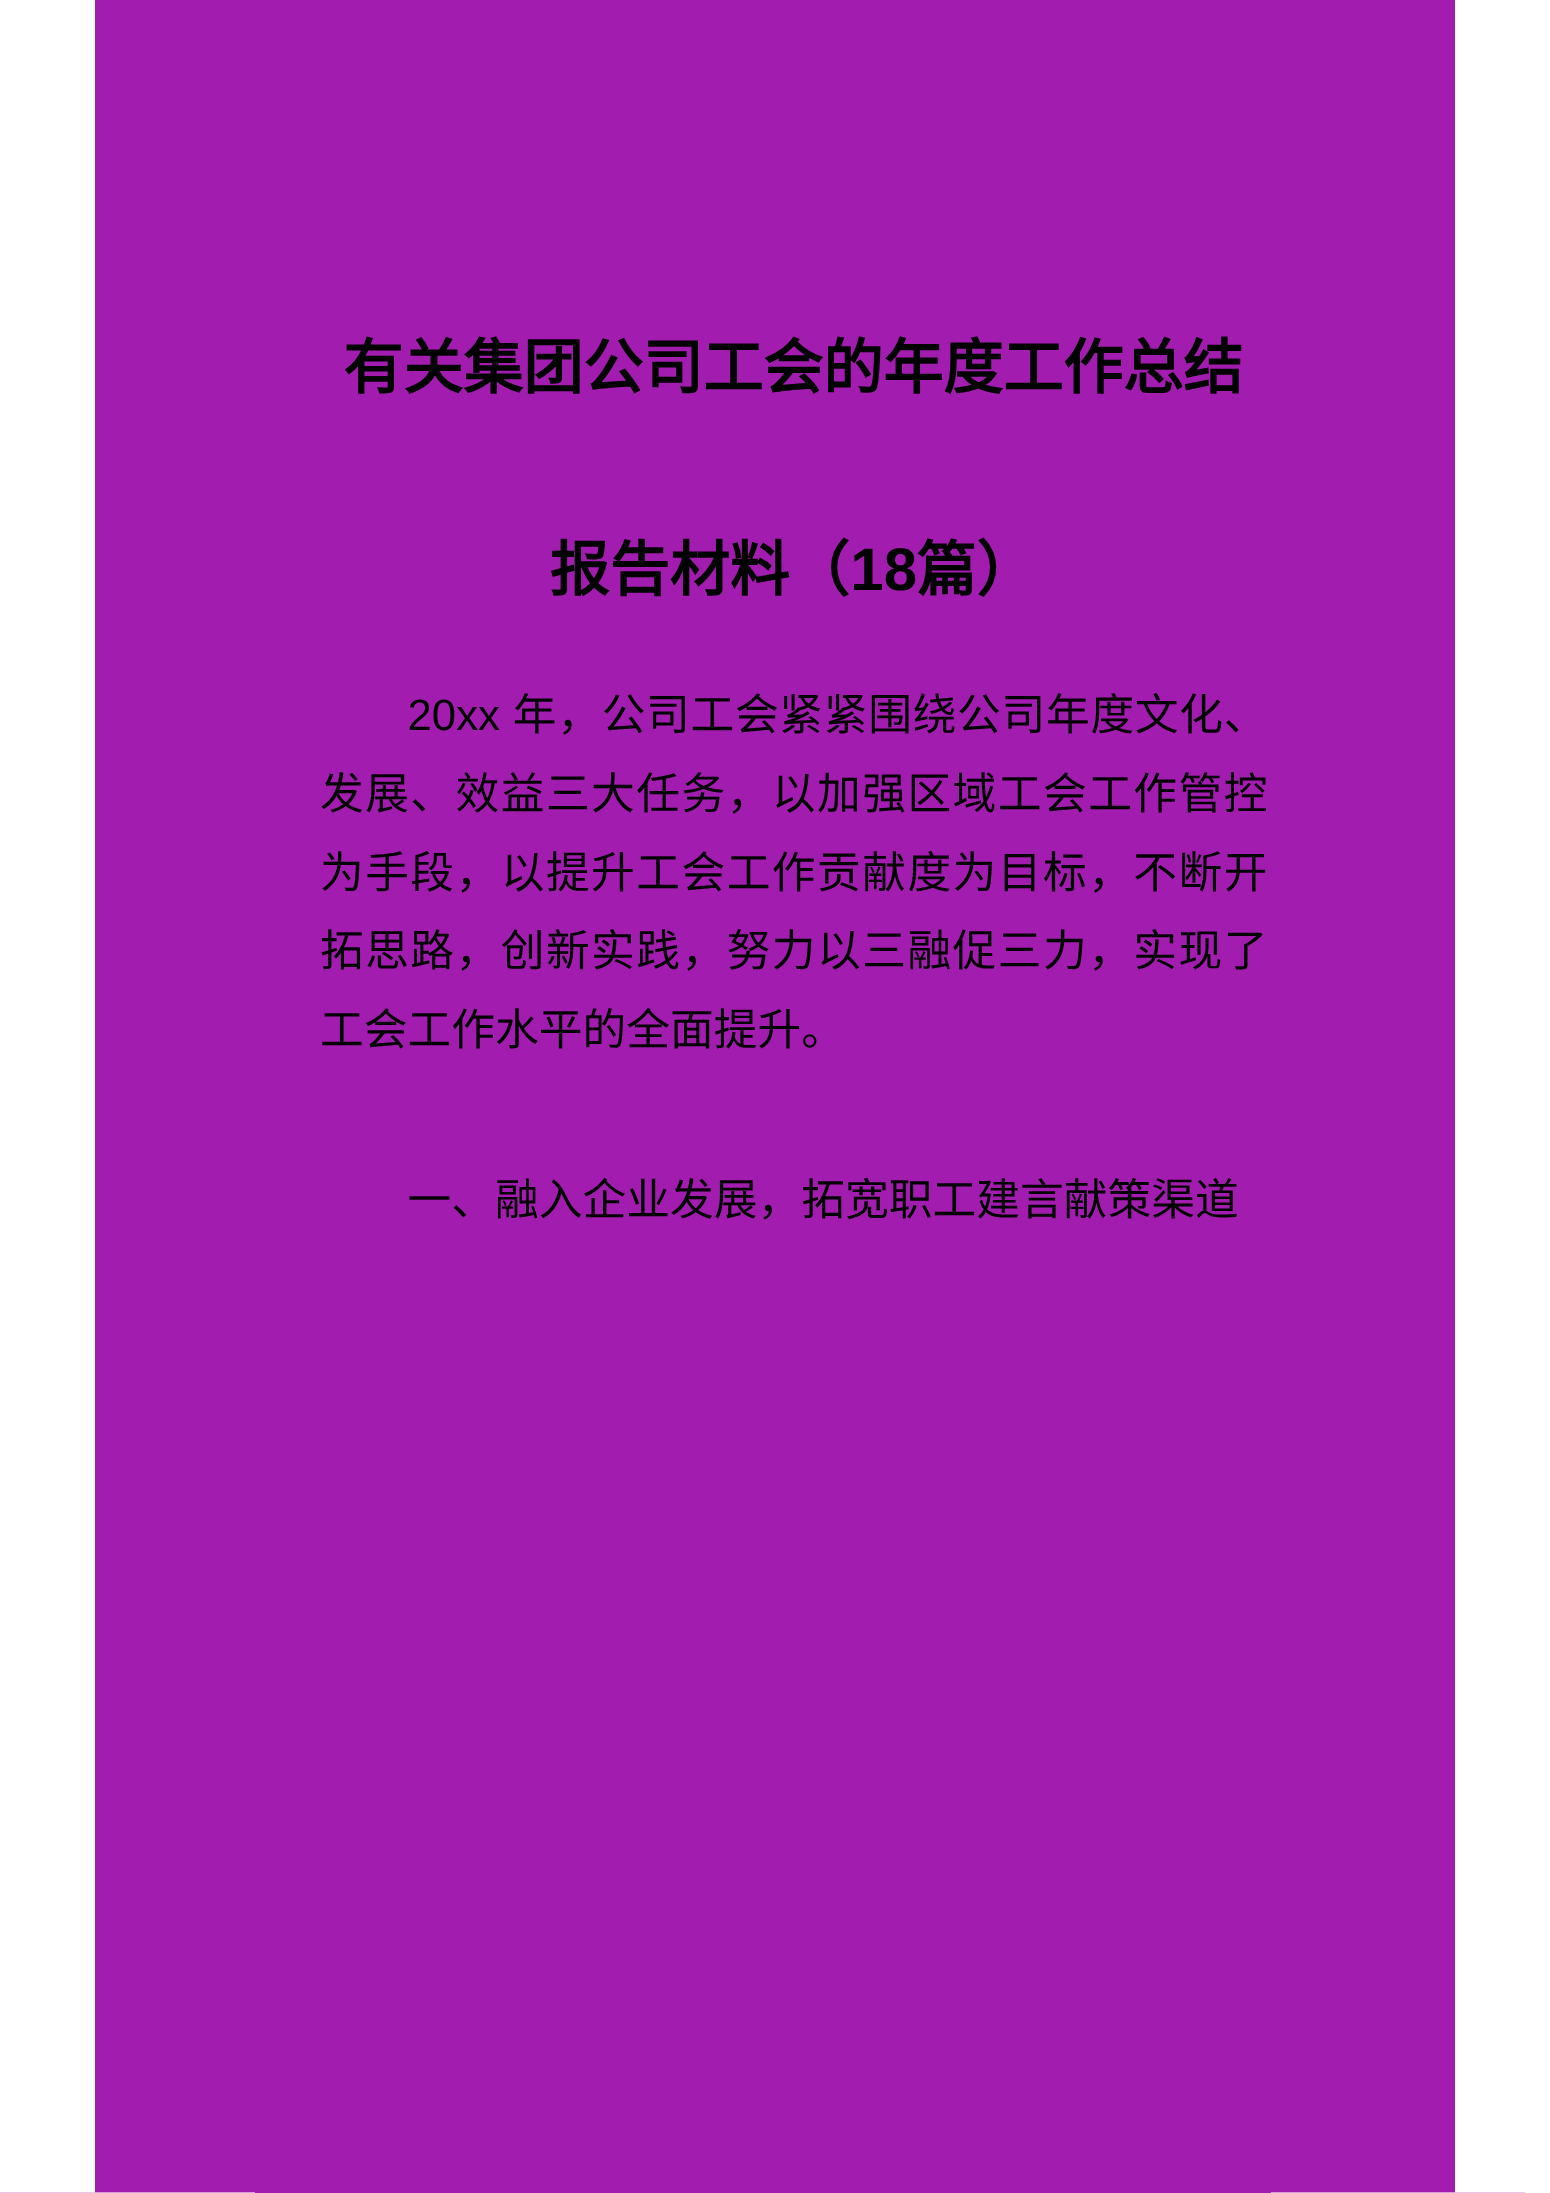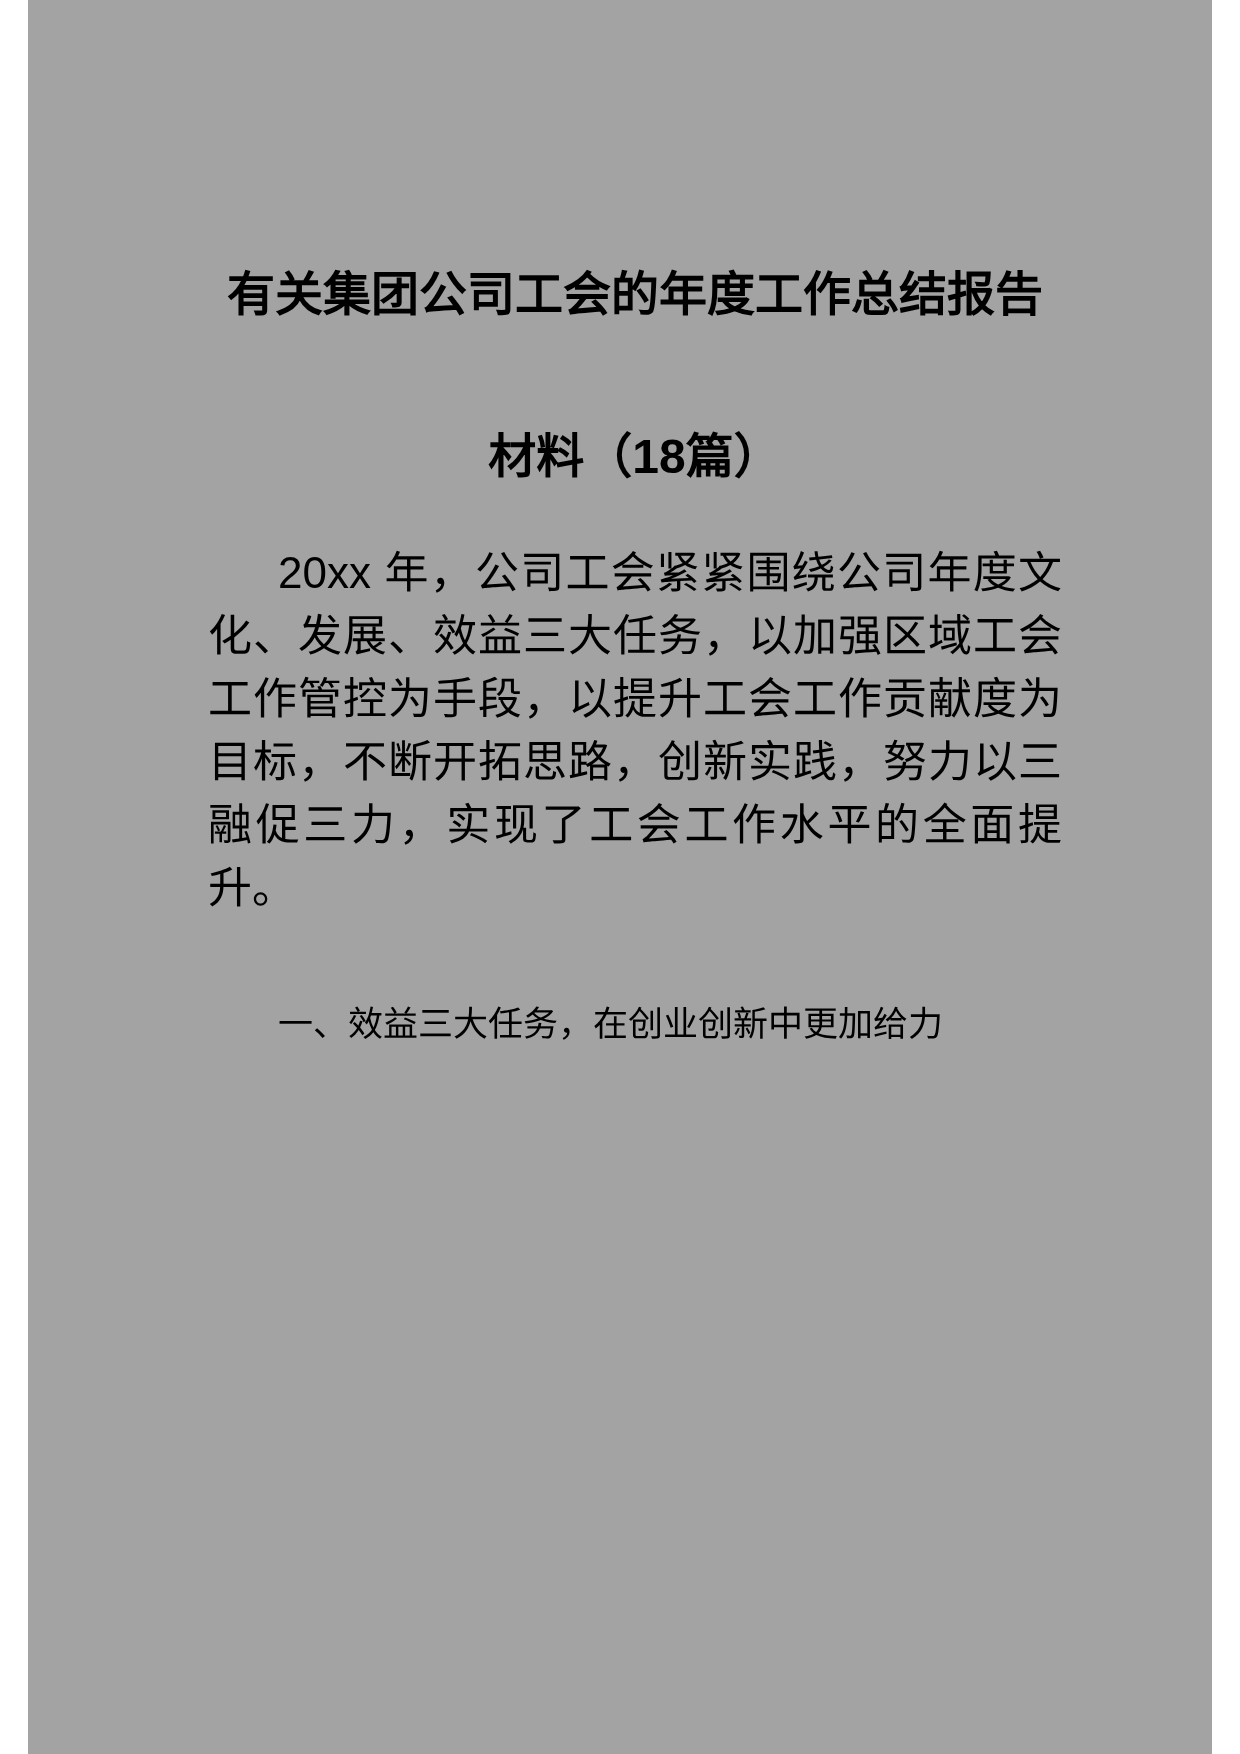--- a/index.html
+++ b/index.html
@@ -3,24 +3,24 @@
 <meta charset="utf-8">
 <title>Document</title>
 <style>
   html, body {
     margin: 0;
     padding: 0;
     background: #ffffff;
   }
   .page {
     position: relative;
-    width: 1184px;
+    width: 1088px;
     height: 1754px;
     margin: 0 auto;
-    background: #a3a3a3;
+    background: #a21caf;
     box-sizing: border-box;
     padding: 0 150px 16px 180px;
     overflow: hidden;
     font-family: "Liberation Sans", "DejaVu Sans", sans-serif;
     color: #000000;
   }
   .doc-title {
     margin: 0;
     margin-top: 214px;
     font-size: 48px;
@@ -32,21 +32,21 @@
   }
   .section-label {
     margin-top: 131px;
     font-size: 35px;
     line-height: 64px;
     font-weight: 400;
     text-align: left;
   }
   .body-para {
     margin: 0;
-    font-size: 44px;
+    font-size: 35px;
     line-height: 63px;
     font-weight: 400;
     text-align: justify;
     text-indent: 70px;
     word-break: break-all;
     letter-spacing: 0;
   }
   .para-1 { margin-top: 3px; }
   .heading-para {
     margin: 0;
@@ -62,15 +62,15 @@
 </style>
 </head>
 <body>
 
 <div class="page">
   <h1 class="doc-title">有关集团公司工会的年度工作总结报告材料（18篇）</h1>
 
 
   <p class="body-para para-1">20xx 年，公司工会紧紧围绕公司年度文化、发展、效益三大任务，以加强区域工会工作管控为手段，以提升工会工作贡献度为目标，不断开拓思路，创新实践，努力以三融促三力，实现了工会工作水平的全面提升。</p>
 
-  <p class="heading-para">一、效益三大任务，在创业创新中更加给力</p>
+  <p class="heading-para">一、融入企业发展，拓宽职工建言献策渠道</p>
 
 </div>
 
 </body></html>

